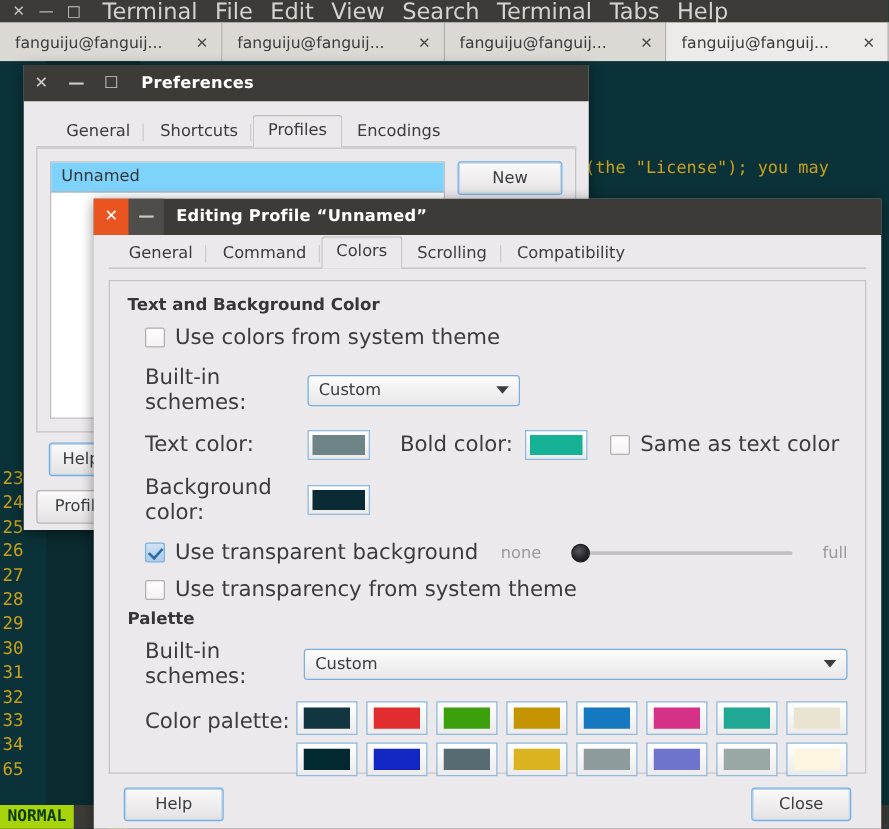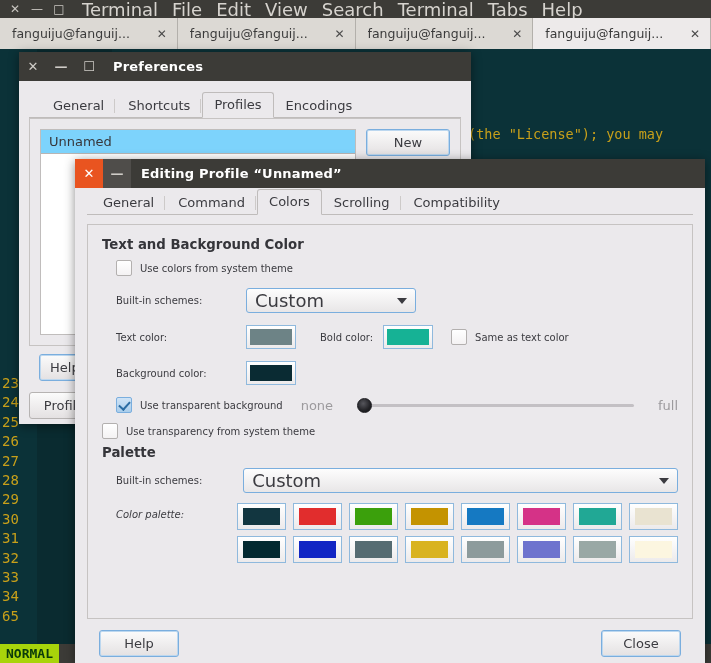--- a/index.html
+++ b/index.html
@@ -178,21 +178,21 @@
     background: #ebe9ec;
     margin-top: 9px;
     height: 395px;
     padding: 12px 14px;
   }
   .sec-title {
     font-size: 13.3px; font-weight: bold; color: #35353a; margin-bottom: 8px;
   }
   .sec-title.palette { }
   .row { display: flex; align-items: center; margin-bottom: 10px; }
-  .lbl { font-size: 10px; color: #3b3b40; }
+  .lbl { font-size: 17px; color: #3b3b40; }
 
   .chk {
     width: 16px; height: 16px; border: 1px solid #b3b0af;
     background: linear-gradient(#ffffff,#f4f2f3);
     border-radius: 2px; margin-right: 8px; flex: none;
     position: relative;
   }
   .chk.checked {
     background: linear-gradient(#cfe3f6,#a9cdeb);
     border-color: #7aaede;
@@ -204,21 +204,21 @@
     transform: rotate(42deg);
   }
 
   .combo {
     border: 1px solid #7aaede;
     background: linear-gradient(#fdfdfd,#e8e6e7);
     border-radius: 3px;
     height: 25px;
     display: flex; align-items: center; justify-content: space-between;
     padding: 0 8px;
-    font-size: 18px; color: #3b3b40;
+    font-size: 13px; color: #3b3b40;
   }
   .combo .caret {
     width: 0; height: 0;
     border-left: 5px solid transparent; border-right: 5px solid transparent;
     border-top: 6px solid #3b3b40;
   }
 
   .swatch {
     border: 1px solid #8fb9dd;
     background: linear-gradient(#ffffff,#eceaeb);
@@ -429,37 +429,37 @@
         <span class="lbl">Use transparent background</span>
         <div class="slider-wrap" style="margin-left:18px;">
           <span class="slider-end">none</span>
           <div class="slider-track">
             <span class="slider-knob"></span>
           </div>
           <span class="slider-end">full</span>
         </div>
       </div>
 
-      <div class="row" style="margin-bottom:6px;">
+      <div class="row" style="margin-left:14px; margin-bottom:6px;">
         <span class="chk"></span>
         <span class="lbl">Use transparency from system theme</span>
       </div>
 
       <div class="sec-title palette">Palette</div>
 
       <div class="row" style="margin-left:14px; margin-bottom:10px;">
         <span class="lbl" style="width:130px;">Built-in schemes:</span>
         <div class="combo" style="width:444px;">
           <span>Custom</span>
           <span class="caret"></span>
         </div>
       </div>
 
       <div class="row" style="margin-left:14px; align-items:flex-start;">
-        <span class="lbl" style="width:130px; padding-top:6px;font-style:italic;">Color palette:</span>
+        <span class="lbl" style="width:130px; padding-top:6px;">Color palette:</span>
         <div class="palette-grid">
           <div class="palette-row" id="pal-row-1">
               <div class="pal-cell">
                 <i style="background: rgb(18, 54, 64);"></i>
               </div>
               <div class="pal-cell">
                 <i style="background: rgb(225, 45, 45);"></i>
               </div>
               <div class="pal-cell">
                 <i style="background: rgb(59, 160, 12);"></i>

